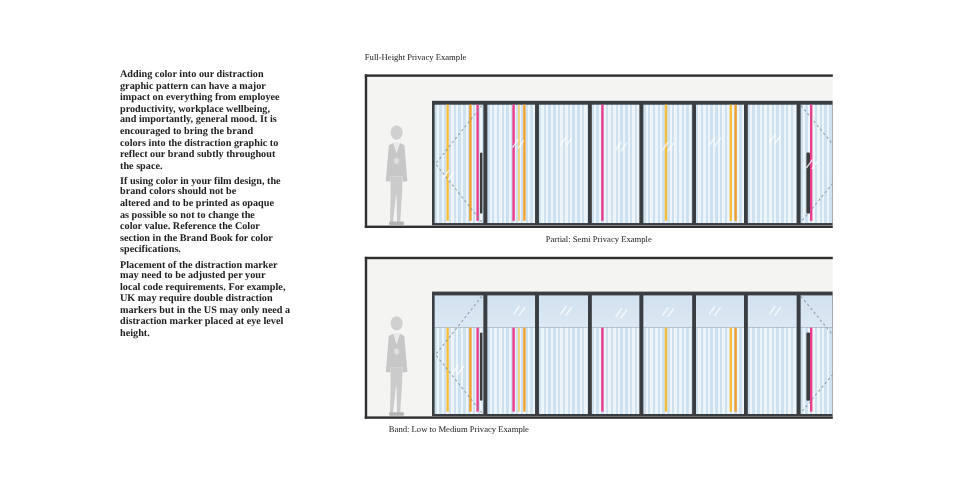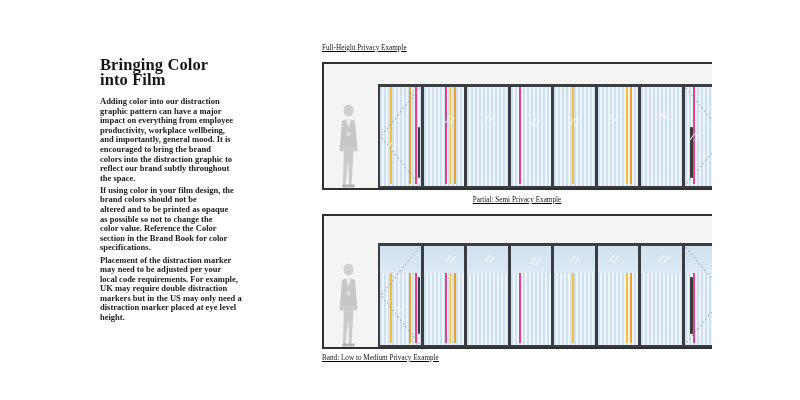--- a/index.html
+++ b/index.html
@@ -11,30 +11,30 @@
 
   
   .text-col { position:absolute; left:100px; top:57px; width:150px; color:#202020; }
   .title {
     font-size:16.5px; line-height:15px; font-weight:bold; color:#161616;
     margin:0 0 10px 0; white-space:pre-line; letter-spacing:0.1px;
   }
   .para { font-size:8.5px; line-height:9.6px; margin:0 0 2.5px 0; white-space:pre-line;font-weight:bold; }
 
   
-  .fig-col { position:absolute; left:322px; top:44px; width:390px;text-decoration:underline; }
+  .fig-col { position:absolute; left:304px; top:44px; width:390px; }
   .fig-label { font-size:7.2px; line-height:9px; color:#161616; margin:0 0 9px 0; }
   .diagram {
     position:relative; box-sizing:border-box; width:390px;
     background:#f4f4f2; border:2px solid #2f2f2f; border-right:none; overflow:hidden;
   }
   .fig0 .diagram { height:128px; }
   .fig1 { margin-top:6px;text-align:center; }
   .fig1 .diagram { height:135px; }
-  .caption { font-size:7.2px; line-height:9px; color:#161616; margin-top:5px; }
+  .caption { font-size:7.2px; line-height:9px; color:#161616; margin-top:5px;margin-left:20px; }
 
   .person { position:absolute; left:8px; bottom:0; width:33px; height:84px; }
 
   .wall {
     position:absolute; left:54px; right:0; bottom:0;
     background:#3a3e42; padding:3px 0 2px 2px;
     display:flex; gap:3px; box-sizing:border-box; overflow:hidden;
   }
   .fig0 .wall { top:20px; }
   .fig1 .wall { top:27px; }
@@ -47,22 +47,20 @@
   .handle { position:absolute; width:2.5px; border-radius:1px; }
   .swing { position:absolute; top:0; left:0; pointer-events:none; }
   .shine { position:absolute; pointer-events:none; }
 </style>
 </head>
 <body>
 
 <div class="page">
 
   <section class="text-col">
-    <h1 class="title">Bringing Color
-into Film</h1>
     <p class="para">Adding color into our distraction
 graphic pattern can have a major
 impact on everything from employee
 productivity, workplace wellbeing,
 and importantly, general mood. It is
 encouraged to bring the brand
 colors into the distraction graphic to
 reflect our brand subtly throughout
 the space.</p>
     <p class="para">If using color in your film design, the

